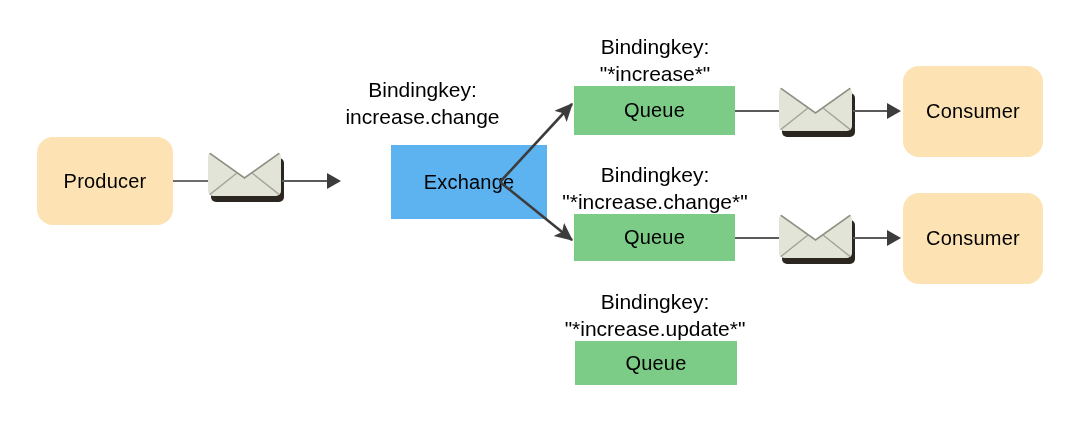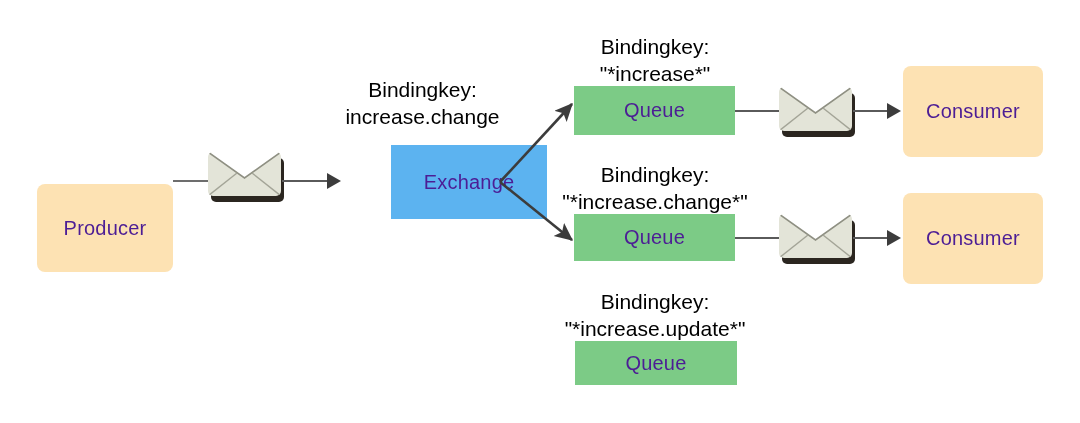--- a/index.html
+++ b/index.html
@@ -16,31 +16,31 @@
     font-family: "Liberation Sans", sans-serif;
   }
 
   
   .node {
     position: absolute;
     display: flex;
     align-items: center;
     justify-content: center;
     box-sizing: border-box;
-    color: #4c1d95;
+    color: #000000;
     font-size: 20px;
     font-family: "Liberation Sans", sans-serif;
     letter-spacing: 0.2px;
     white-space: nowrap;
     text-align: right;
   }
   .node-producer,
   .node-consumer {
     background: #fde2b3;
-    border-radius: 8px;
+    border-radius: 16px;
   }
   .node-exchange {
     background: #5cb3f0;
   }
   .node-queue {
     background: #7ccb86;
   }
 
   
   .label {
@@ -109,21 +109,21 @@
     width: 1080px;
     height: 423px;
     pointer-events: none;
   }
 </style>
 </head>
 <body>
 
 <div id="canvas">
 
-  <div class="node node-producer" style="left:37px; top:137px; width:136px; height:88px;margin-top:47px;">
+  <div class="node node-producer" style="left:37px; top:137px; width:136px; height:88px;">
     <span>Producer</span>
   </div>
 
   <div class="line-h thin" style="left:173px; top:180px; width:38px;"></div>
 
   <div class="envelope" style="left:208px; top:152px;">
     <div class="shadow"></div>
     <div class="body">
       <svg class="flapfill" viewBox="0 0 73 44" preserveAspectRatio="none">
         <polygon points="0,0 73,0 36.5,26" fill="#ffffff"></polygon>

